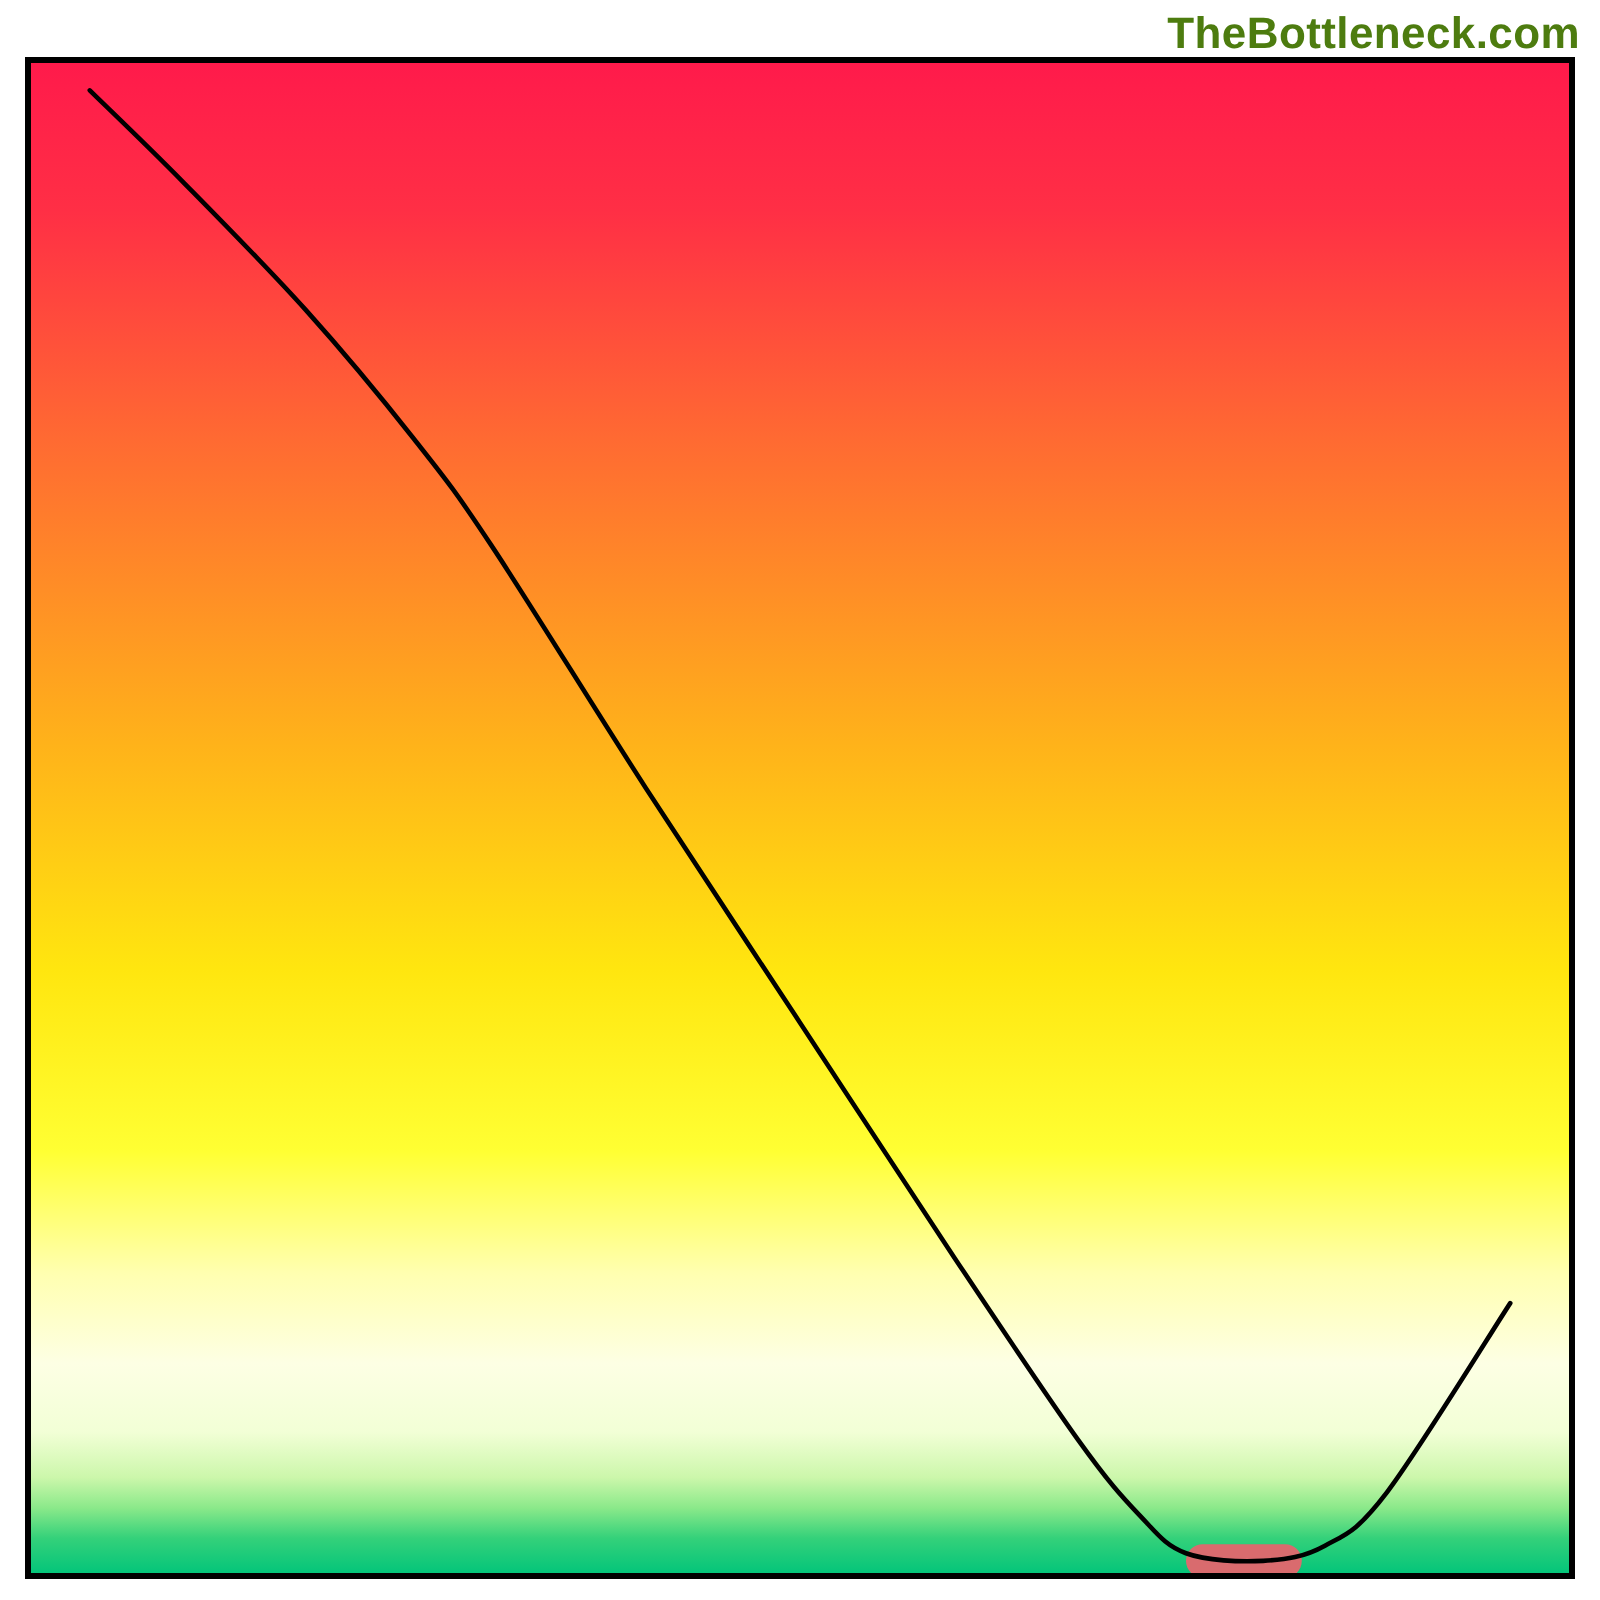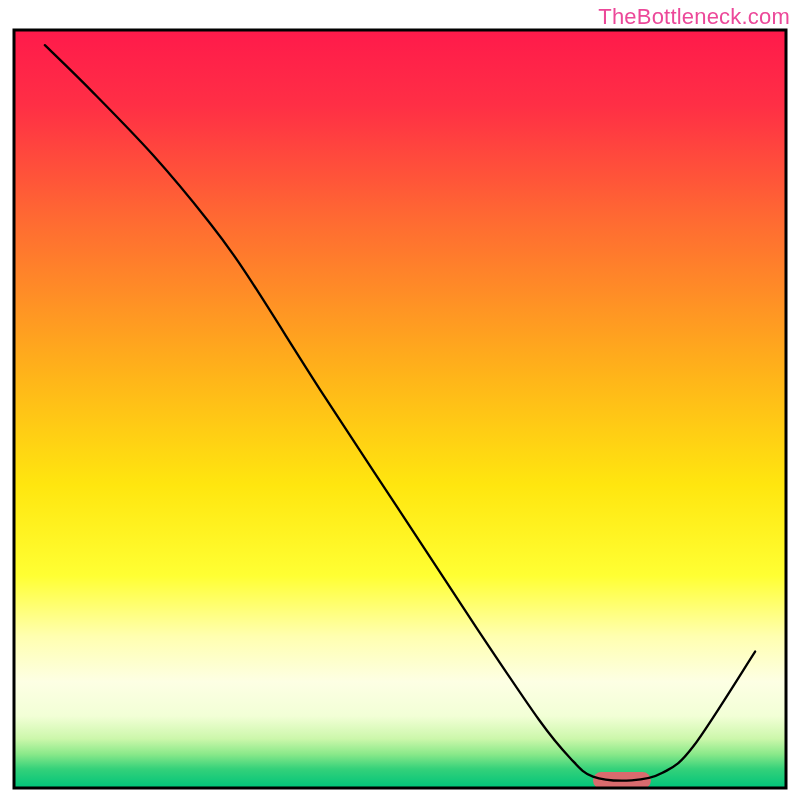--- a/index.html
+++ b/index.html
@@ -13,22 +13,22 @@
   .chart-container {
     position: relative;
     width: 800px;
     height: 800px;
   }
   .watermark {
     position: absolute;
     top: 4px;
     right: 10px;
     font-size: 22px;
-    font-weight: 400;
-    color: #ec4899;
+    font-weight: 700;
+    color: #4d7c0f;
     letter-spacing: 0.2px;
     z-index: 10;
     user-select: none;
   }
   svg.plot {
     position: absolute;
     top: 0;
     left: 0;
   }
 </style>

